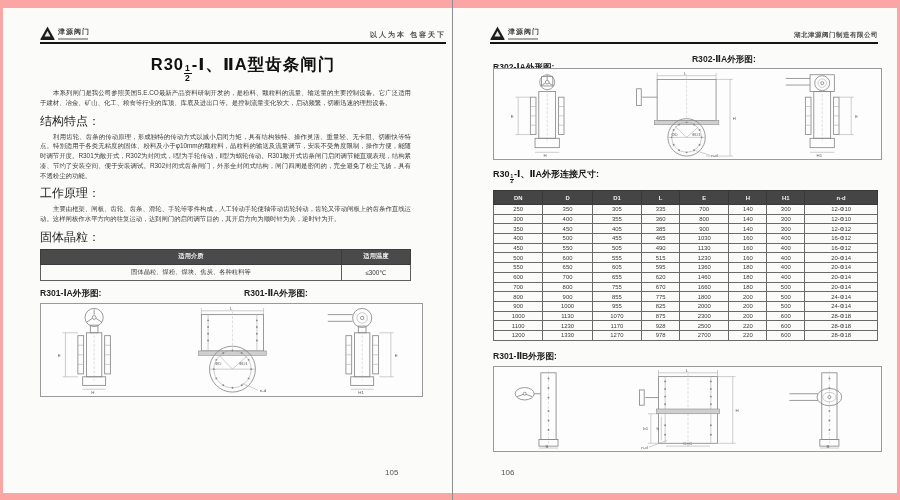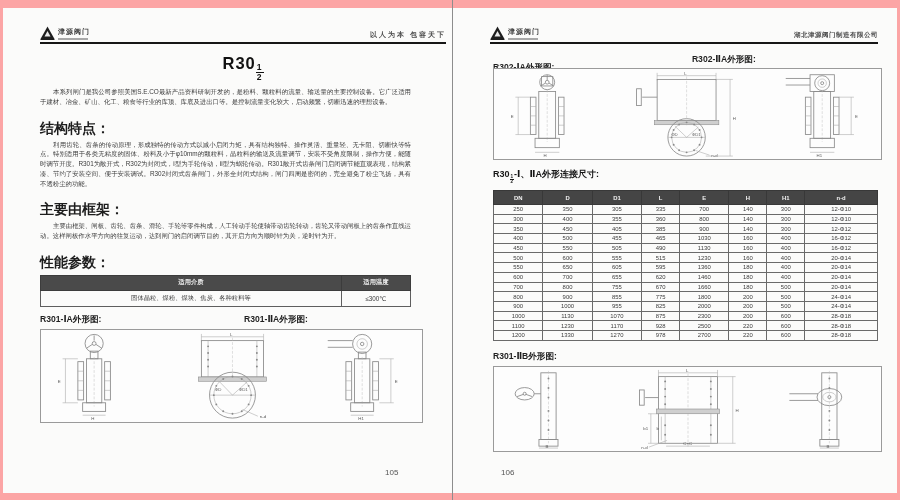--- a/index.html
+++ b/index.html
@@ -23,21 +23,21 @@
   .slogan{font-size:7px;font-weight:bold;color:#4a4a4a;letter-spacing:2px;}
   .company{font-size:6.5px;font-weight:bold;color:#4a4a4a;letter-spacing:.5px;}
 
   
   .content{position:absolute;left:37px;top:36px;width:406px;}
   .doc-title{text-align:center;font-size:16.5px;font-weight:bold;color:#111;margin:10px 0 6px 0;letter-spacing:1px;}
   .frac{display:inline-flex;flex-direction:column;align-items:center;line-height:1;font-size:.52em;vertical-align:-.12em;font-weight:bold;}
   .frac .num{border-bottom:1px solid currentColor;padding:0 1px;}
   .para{width:371px;font-size:6.4px;line-height:1.52;text-align:justify;margin:2px 0 0 0;color:#3b3b3b;}
   .indent-sp{display:inline-block;width:13px;}
-  .sec-h{font-size:14px;font-weight:bold;color:#1d1d1d;margin:13px 0 1px 0;}
+  .sec-h{font-size:12px;font-weight:normal;color:#1d1d1d;margin:5px 0 1px 0;}
 
   table{border-collapse:collapse;}
   .tbl{width:371px;margin-top:3px;}
   .tbl th{background:#4a4a4a;color:#f2f2f2;font-size:6.3px;font-weight:bold;border:1px solid #3c3c3c;height:12px;}
   .tbl td{font-size:6.3px;text-align:center;border:1px solid #5e5e5e;height:13px;color:#3b3b3b;}
 
   .fig-heads{display:flex;width:371px;margin-top:7px;}
   .fig-head{font-size:8.6px;font-weight:bold;color:#1f1f1f;}
   .fig-frame{width:369px;height:92px;border:1px solid #9a9a9a;margin-top:3px;background:#fdfdfd;
              display:flex;align-items:center;justify-content:space-between;padding:0 6px;box-sizing:content-box;}
@@ -87,32 +87,32 @@
         </div>
       </div>
       <div class="slogan">以人为本  包容天下</div>
     </div>
 
     <div class="content">
       <div class="doc-title">
         <span>R30</span><span class="frac">
             <span class="num">1</span>
             <span class="den">2</span>
-          </span>
+          </span><span>-Ⅰ、ⅡA型齿条闸门</span>
       </div>
 
       <p class="para"><span class="indent-sp"></span><span>本系列闸门是我公司参照美国S.E.CO最新产品资料研制开发的，是粉料、颗粒料的流量、输送量的主要控制设备。它广泛适用于建材、冶金、矿山、化工、粮食等行业的库顶、库底及进出口等。是控制流量变化较大，启动频繁，切断迅速的理想设备。</span></p>
 
       <div class="sec-h">结构特点：</div>
       <p class="para"><span class="indent-sp"></span><span>利用齿轮、齿条的传动原理，形成独特的传动方式以减小启闭力矩，具有结构独特、操作灵活、重量轻、无卡阻、切断快等特点。特别适用于各类无粘度的固体、粉料及小于φ10mm的颗粒料，晶粒料的输送及流量调节，安装不受角度限制，操作方便，能随时调节开度。R301为敞开式，R302为封闭式，Ⅰ型为手轮传动，Ⅱ型为蜗轮传动。R301敞开式齿条闸门启闭调节能直观表现，结构紧凑、节约了安装空间、便于安装调试。R302封闭式齿条闸门，外形全封闭式结构，闸门四周是密闭的，完全避免了粉尘飞扬，具有不透粉尘的功能。</span></p>
 
-      <div class="sec-h">主要由框架：</div>
+      <div class="sec-h">工作原理：</div>
       <p class="para"><span class="indent-sp"></span><span>主要由框架、闸板、齿轮、齿条、滑轮、手轮等零件构成，人工转动手轮使轴带动齿轮转动，齿轮又带动闸板上的齿条作直线运动。这样闸板作水平方向的往复运动，达到闸门的启闭调节目的，其开启方向为顺时针为关，逆时针为开。</span></p>
 
-      <div class="sec-h">性能参数：</div>
+      <div class="sec-h">固体晶粒：</div>
       <table class="tbl" id="params-table">
         <thead>
             <tr>
               <th>适用介质</th>
               <th>适用温度</th>
             </tr>
           </thead>
         <tbody>
             <tr>
               <td>固体晶粒、煤粉、煤块、焦炭、各种粒料等</td>

